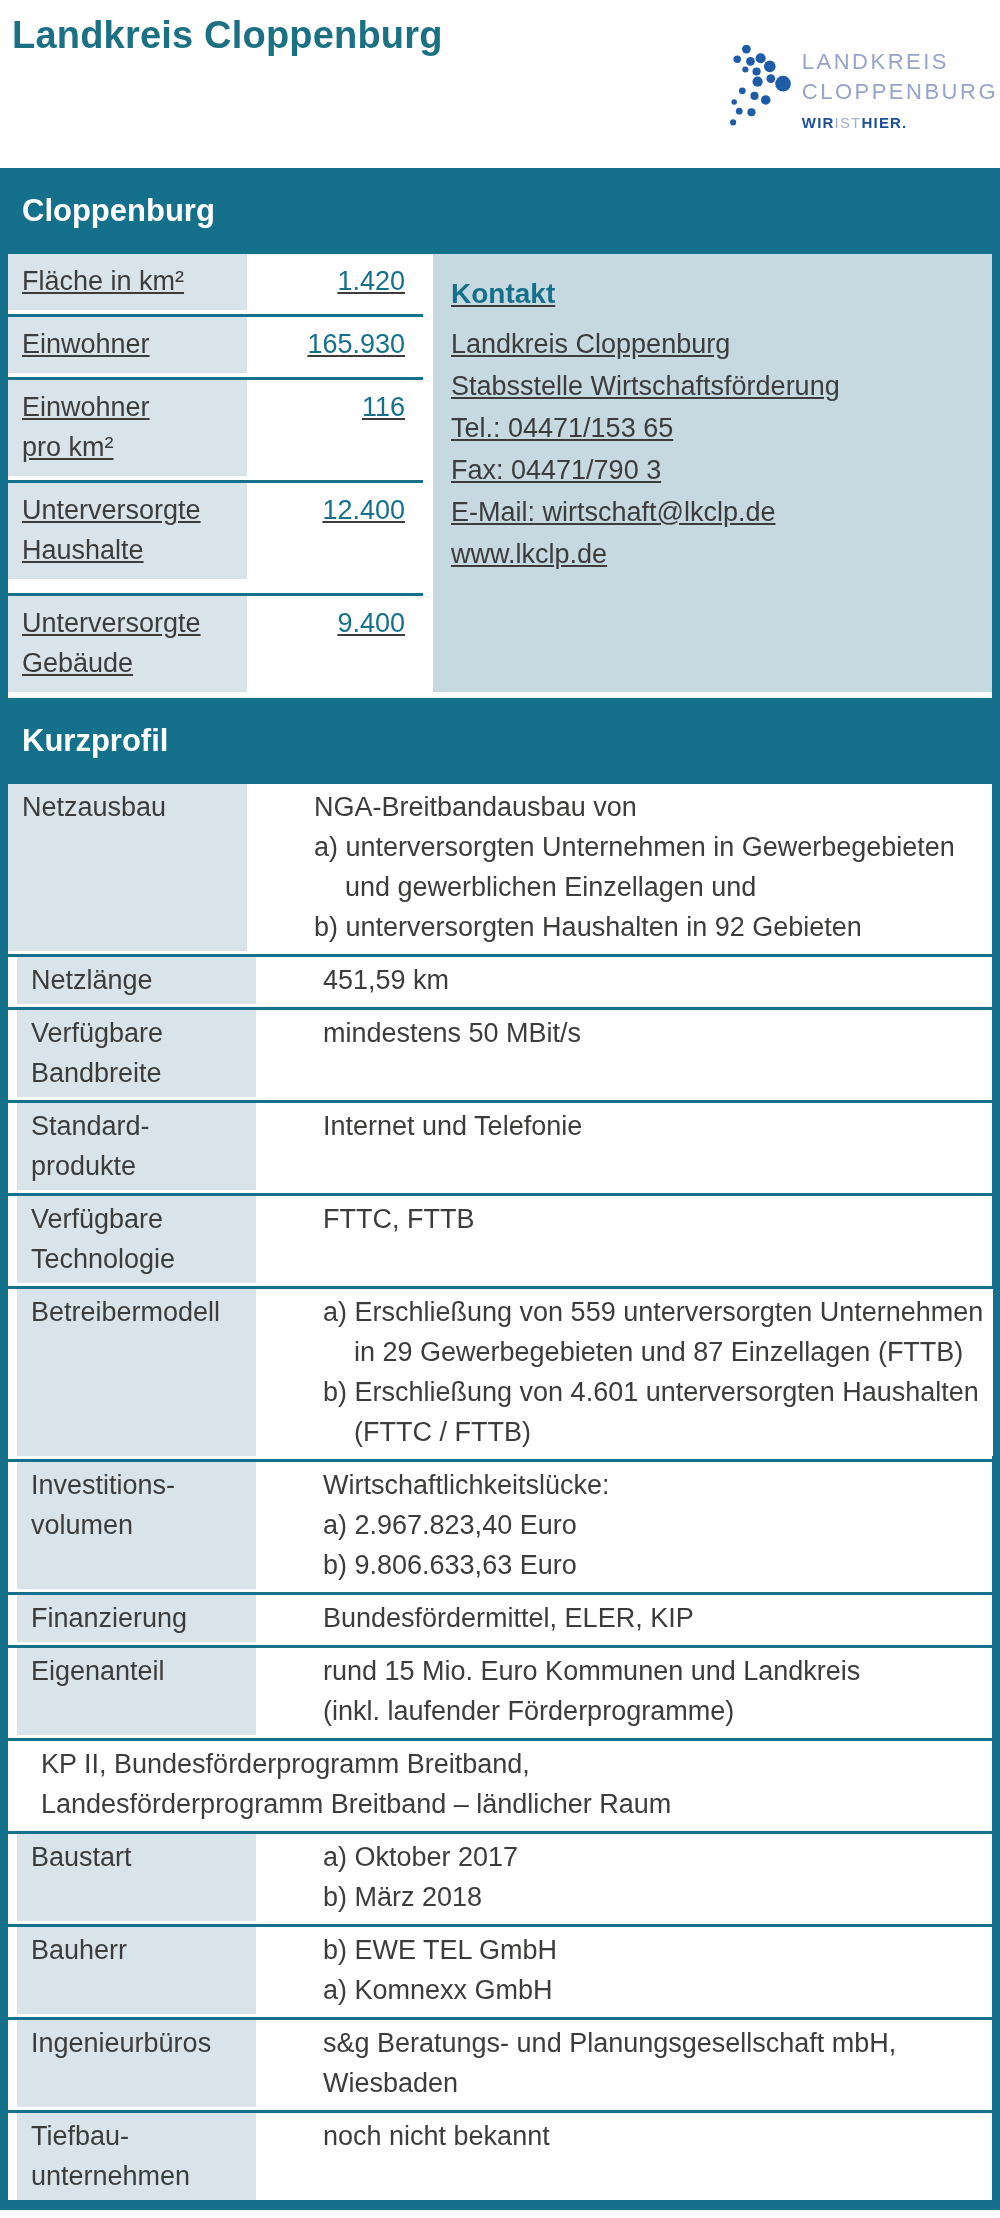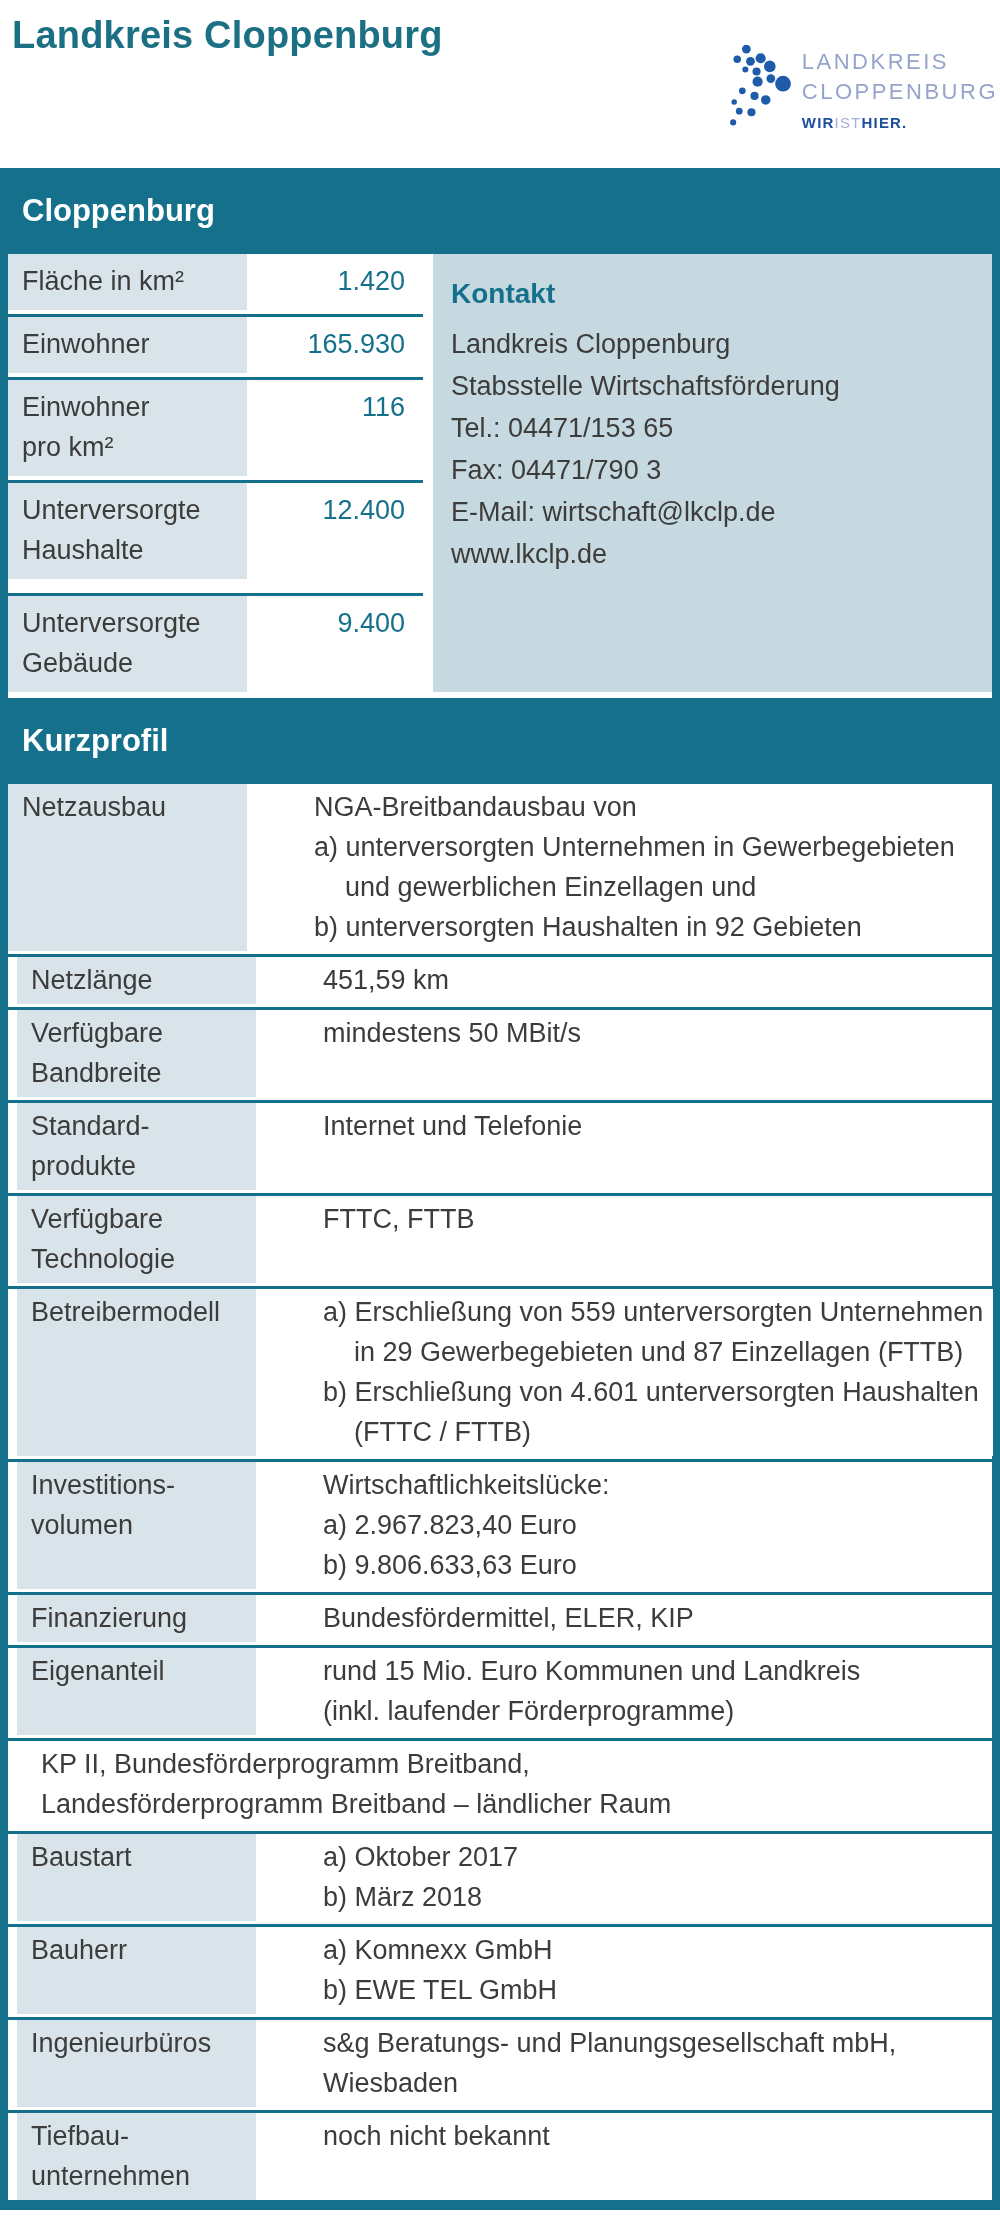--- a/index.html
+++ b/index.html
@@ -46,21 +46,21 @@
   }
   .section-bar{
     background:var(--teal);
     color:#ffffff;
     font-size:31px;font-weight:700;
     padding:27px 10px 27px 14px;
     line-height:32px;
   }
   .section-bar.profile-bar{margin-top:6px;}
   
-  .top-grid{display:flex;align-items:stretch;}
+  .top-grid{display:flex;align-items:stretch;text-decoration:underline;}
   .stats-col{width:415px;flex:none;display:flex;flex-direction:column;}
   .stats-row{display:flex;}
   .stats-row + .stats-row{border-top:3px solid var(--teal);margin-top:4px;}
   .stats-row.extra-gap{margin-top:14px;}
   .stats-label{
     width:215px;flex:none;background:var(--label-bg);
     font-size:27px;line-height:40px;
     padding:7px 10px 9px 14px;
   }
   .stats-value{
@@ -285,22 +285,22 @@
     <div class="profile-value">
             <div class="line">a) Oktober 2017</div>
             <div class="line">b) März 2018</div>
           </div>
   </div>
         <div class="profile-row">
     <div class="profile-label">
             <div class="lbl-line">Bauherr</div>
           </div>
     <div class="profile-value">
+            <div class="line">b) EWE TEL GmbH</div>
             <div class="line">a) Komnexx GmbH</div>
-            <div class="line">b) EWE TEL GmbH</div>
           </div>
   </div>
         <div class="profile-row">
     <div class="profile-label">
             <div class="lbl-line">Ingenieurbüros</div>
           </div>
     <div class="profile-value">
             <div class="line">s&amp;g Beratungs- und Planungsgesellschaft mbH,</div>
             <div class="line">Wiesbaden</div>
           </div>

